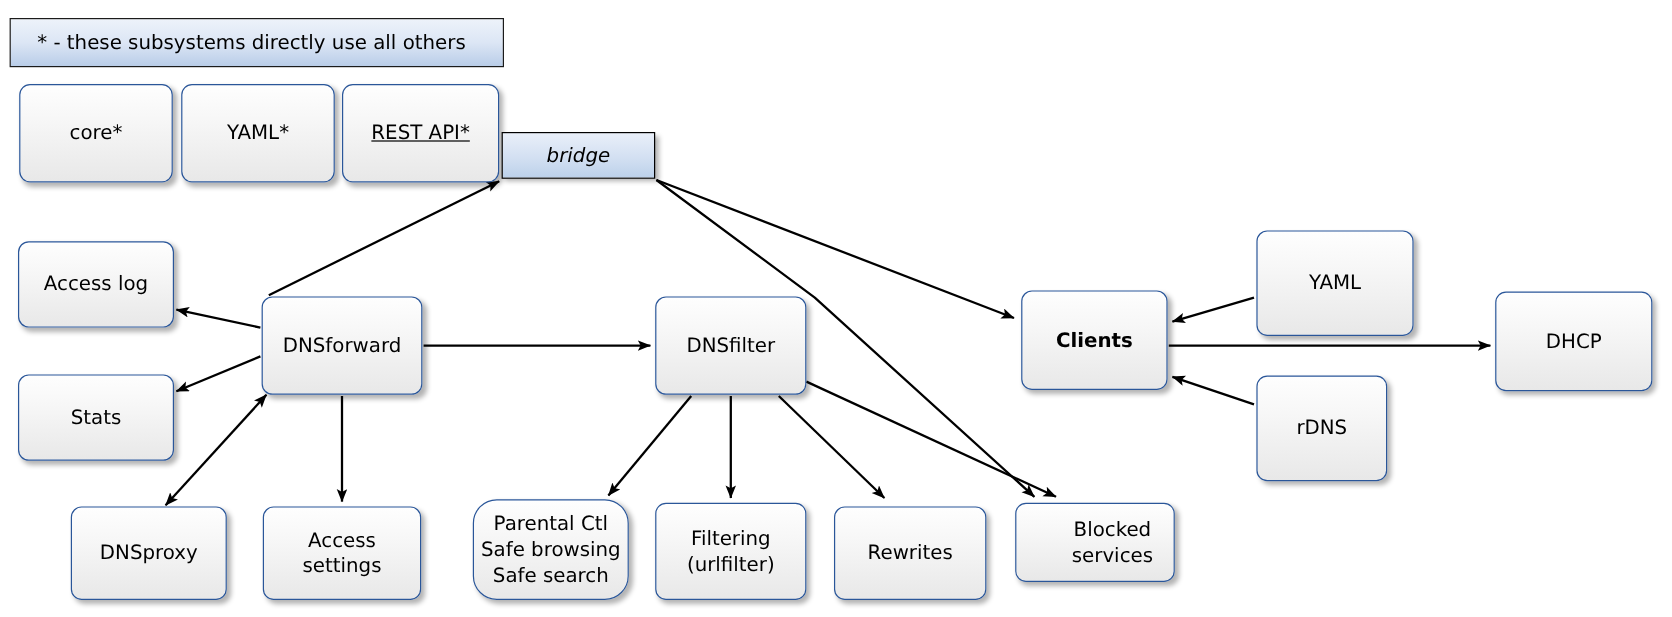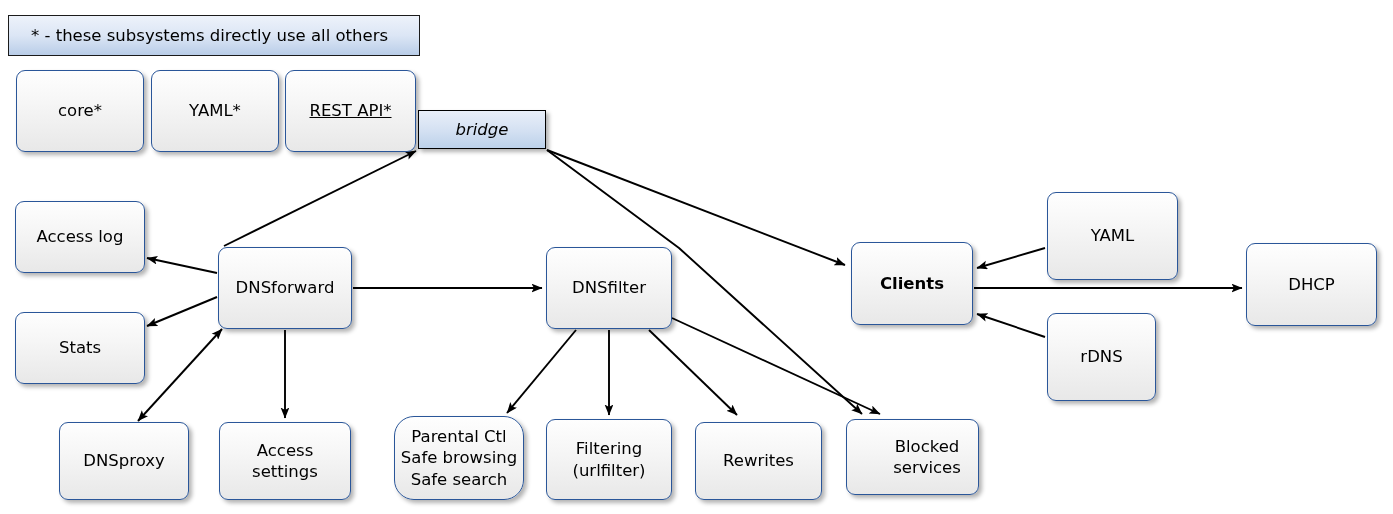--- a/index.html
+++ b/index.html
@@ -152,19 +152,19 @@
 Safe browsing
 Safe search</span>
       </div>
       <div class="node" style="left: 546px; top: 419px; width: 126px; height: 81px;">
         <span class="lbl">Filtering
 (urlfilter)</span>
       </div>
       <div class="node" style="left: 695px; top: 422px; width: 127px; height: 78px;">
         <span class="lbl">Rewrites</span>
       </div>
-      <div class="node" style="left: 846px; top: 419px; width: 133px; height: 76px; padding-left: 29px;">
+      <div class="node" style="left: 846px; top: 419px; width: 133px; height: 66px; padding-left: 29px;">
         <span class="lbl">Blocked
 services</span>
       </div>
     </div>
 
 </div>
 
 </body></html>

